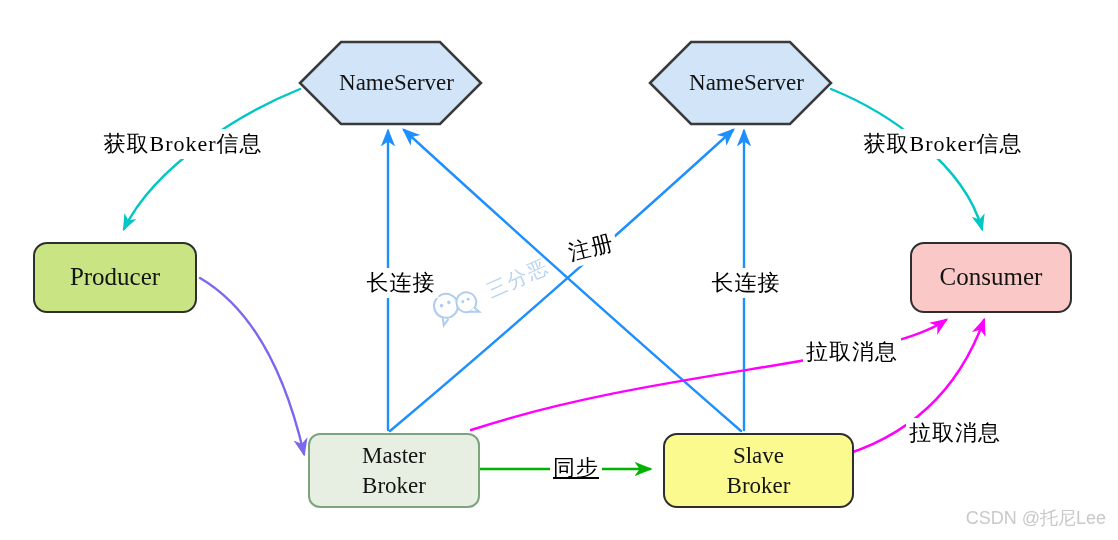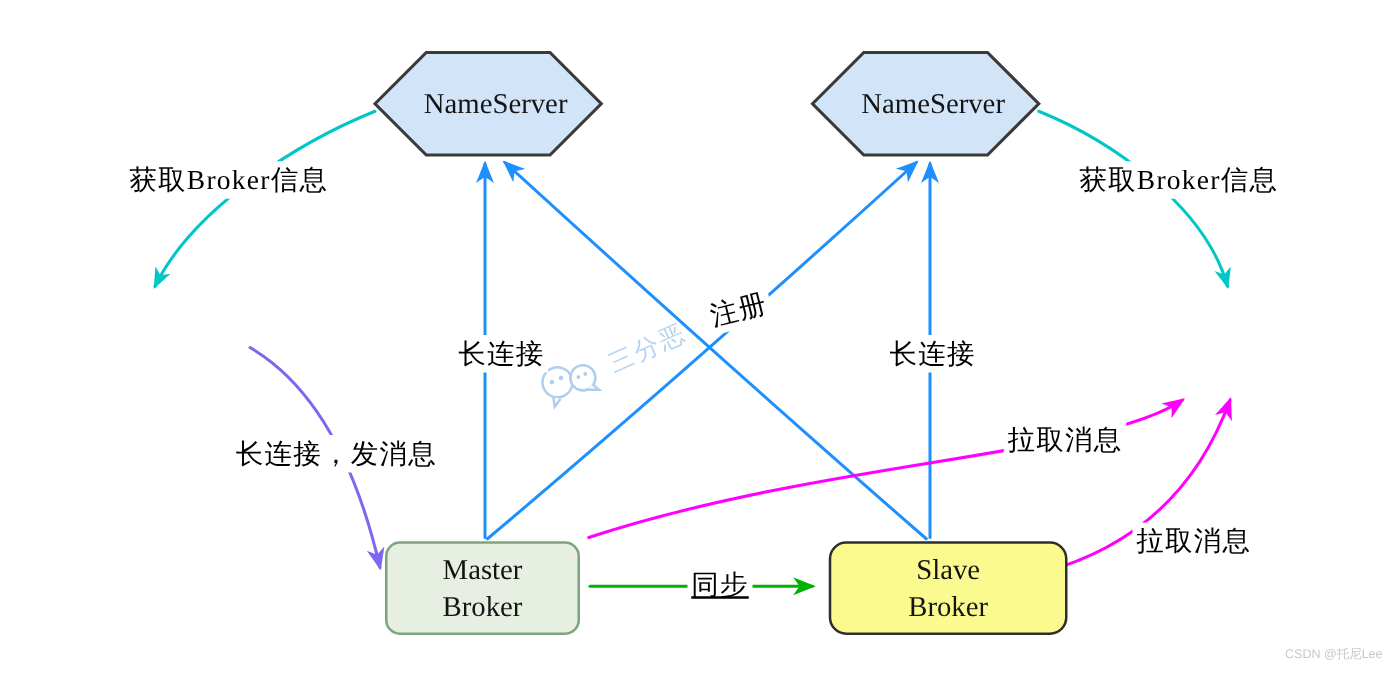--- a/index.html
+++ b/index.html
@@ -12,39 +12,39 @@
     position:absolute;display:flex;align-items:center;justify-content:center;
     z-index:2;color:#141414;text-align:center;
   }
   .rbox{border:2.5px solid #2e2e2e;border-radius:14px;box-sizing:border-box;}
   .node-label{white-space:pre-line;line-height:1.3;}
   .hex{width:185px;height:86px;}
   .hex svg{position:absolute;left:0;top:0;}
   .hex .node-label{position:relative;z-index:1;font-size:23px;margin-left:12px;}
   #producer{left:33px;top:242px;width:164px;height:71px;background:#c9e583;font-size:25px;}
   #consumer{left:910px;top:242px;width:162px;height:71px;background:#fac8c6;font-size:25px;}
-  #master{left:308px;top:433px;width:156px;height:75px;background:#e6efe2;font-size:23px;
+  #master{left:308px;top:433px;width:172px;height:75px;background:#e6efe2;font-size:23px;
           border:2px solid #7da57d;border-radius:12px;box-sizing:border-box;}
   #slave{left:663px;top:433px;width:191px;height:75px;background:#fafa8e;font-size:23px;}
   #ns-left{left:298px;top:40px;}
   #ns-right{left:648px;top:40px;}
   .elabel{
     position:absolute;z-index:3;background:#ffffff;color:#000;
     font-size:22px;letter-spacing:1px;padding:0 3px;white-space:nowrap;
     transform:translateX(-50%);
   }
   #lbl-register{transform:translateX(-50%) rotate(-14deg);}
   #wm-wechat{
     position:absolute;left:433px;top:296px;z-index:0;display:flex;align-items:center;gap:6px;
     color:#b9d4f0;font-size:20px;letter-spacing:2px;
     transform:rotate(-24deg);transform-origin:left center;white-space:nowrap;
   }
   #wm-csdn{
     position:absolute;right:12px;bottom:10px;z-index:3;color:#c9c9c9;
-    font-family:"Liberation Sans","DejaVu Sans",sans-serif;font-size:10px;text-align:center;
+    font-family:"Liberation Sans","DejaVu Sans",sans-serif;font-size:18px;text-align:center;
   }
 </style>
 </head>
 <body>
 
 <div id="stage">
 
   <div id="wm-wechat">
     <svg width="54" height="40" viewBox="0 0 54 40">
       <g fill="none" stroke="#aecdef" stroke-width="2">
@@ -102,36 +102,41 @@
     <span class="node-label">NameServer</span>
   </div>
 
   <div class="node hex" id="ns-right">
     <svg width="185" height="86" viewBox="0 0 185 86">
       <polygon points="2,43 43,2 142,2 183,43 142,84 43,84" fill="#d2e4f8" stroke="#3a3a3a" stroke-width="2.5"></polygon>
     </svg>
     <span class="node-label">NameServer</span>
   </div>
 
+  <div class="node rbox" id="producer">
+    <span class="node-label">Producer</span>
+  </div>
 
+  <div class="node rbox" id="consumer">
+    <span class="node-label">Consumer</span>
+  </div>
 
   <div class="node" id="master">
     <span class="node-label">Master
 Broker</span>
   </div>
 
   <div class="node rbox" id="slave">
     <span class="node-label">Slave
 Broker</span>
   </div>
 
   <div class="elabel" style="left:183px;top:129px;">获取Broker信息</div>
   <div class="elabel" style="left:943px;top:129px;">获取Broker信息</div>
   <div class="elabel" style="left:401px;top:268px;">长连接</div>
   <div class="elabel" style="left:746px;top:268px;">长连接</div>
   <div class="elabel" id="lbl-register" style="left:591px;top:233px;">注册</div>
-  <div class="elabel" style="left:269px;top:348px;">长连接，发消息</div>
   <div class="elabel" style="left:852px;top:337px;">拉取消息</div>
   <div class="elabel" style="left:955px;top:418px;">拉取消息</div>
   <div class="elabel" style="left:576px;top:453px;text-decoration:underline;">同步</div>
 
   <div id="wm-csdn">CSDN @托尼Lee</div>
 </div>
 
 </body></html>

